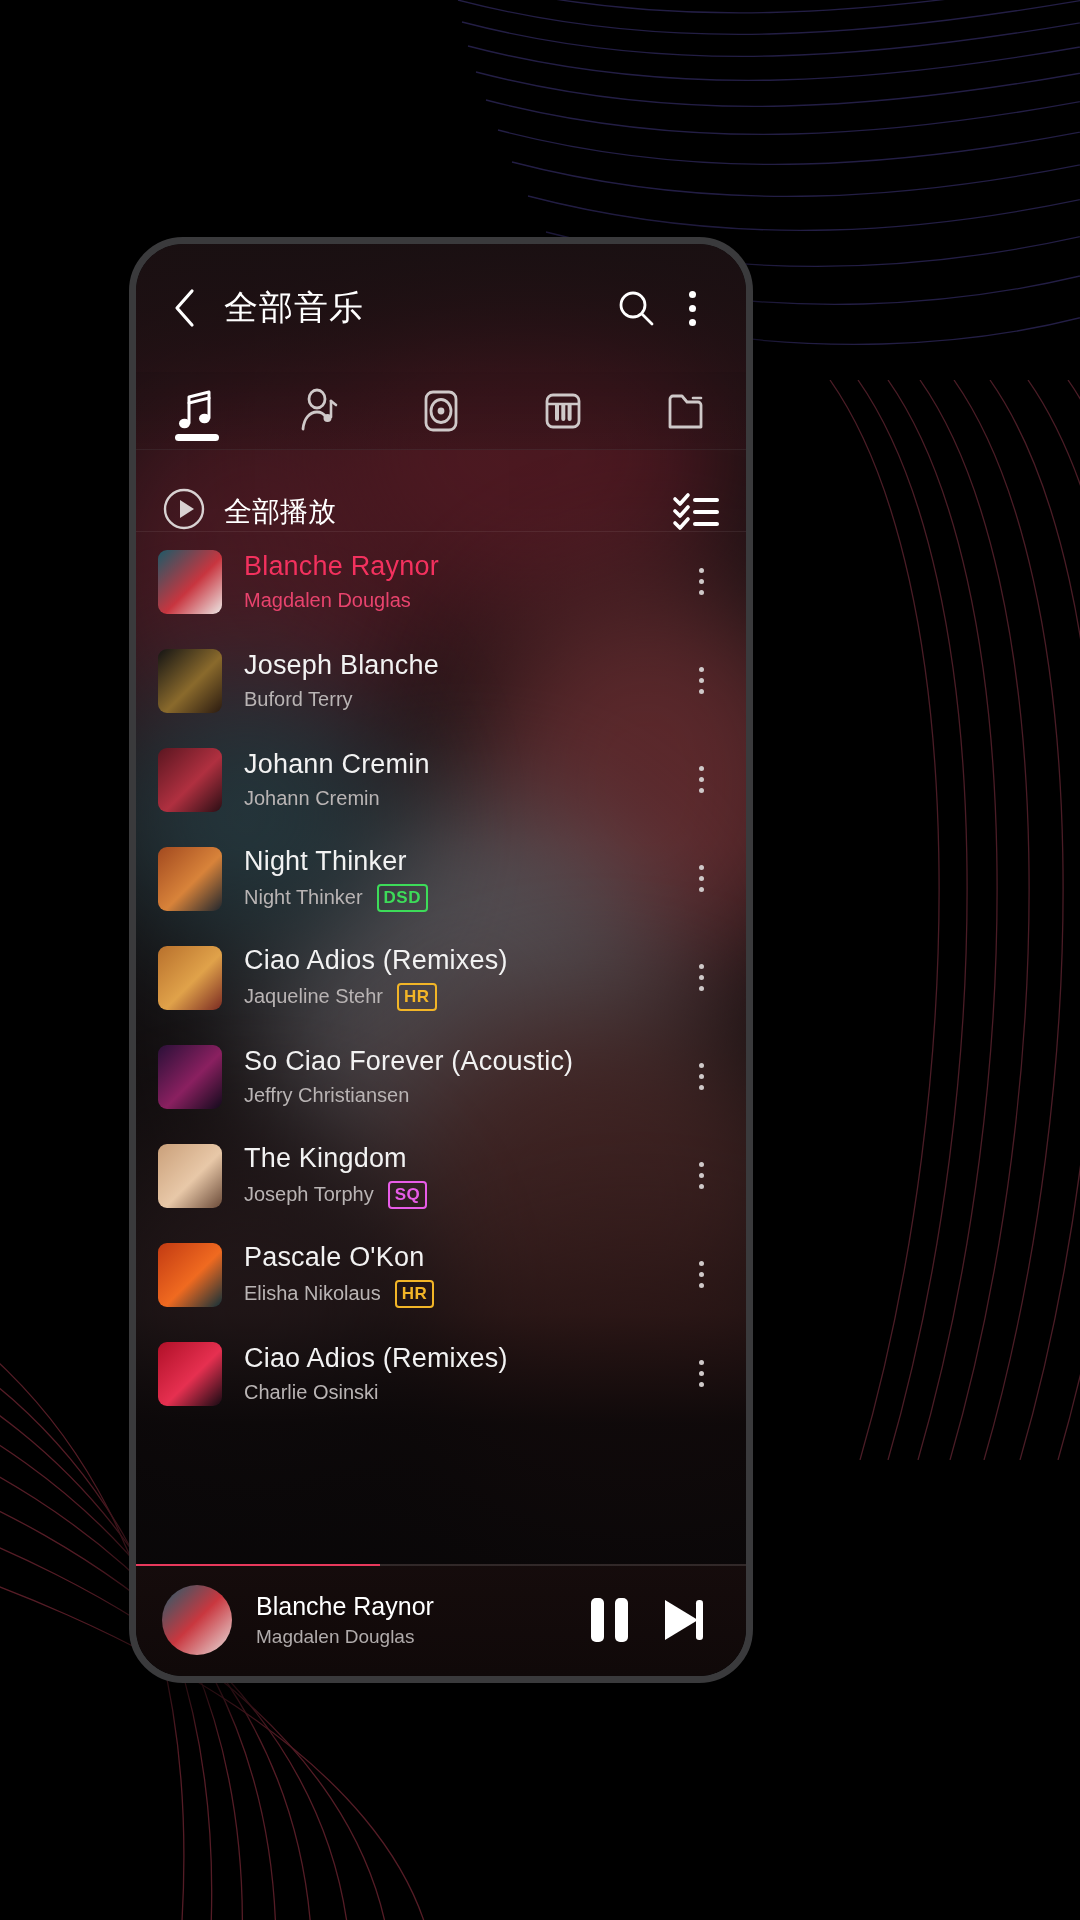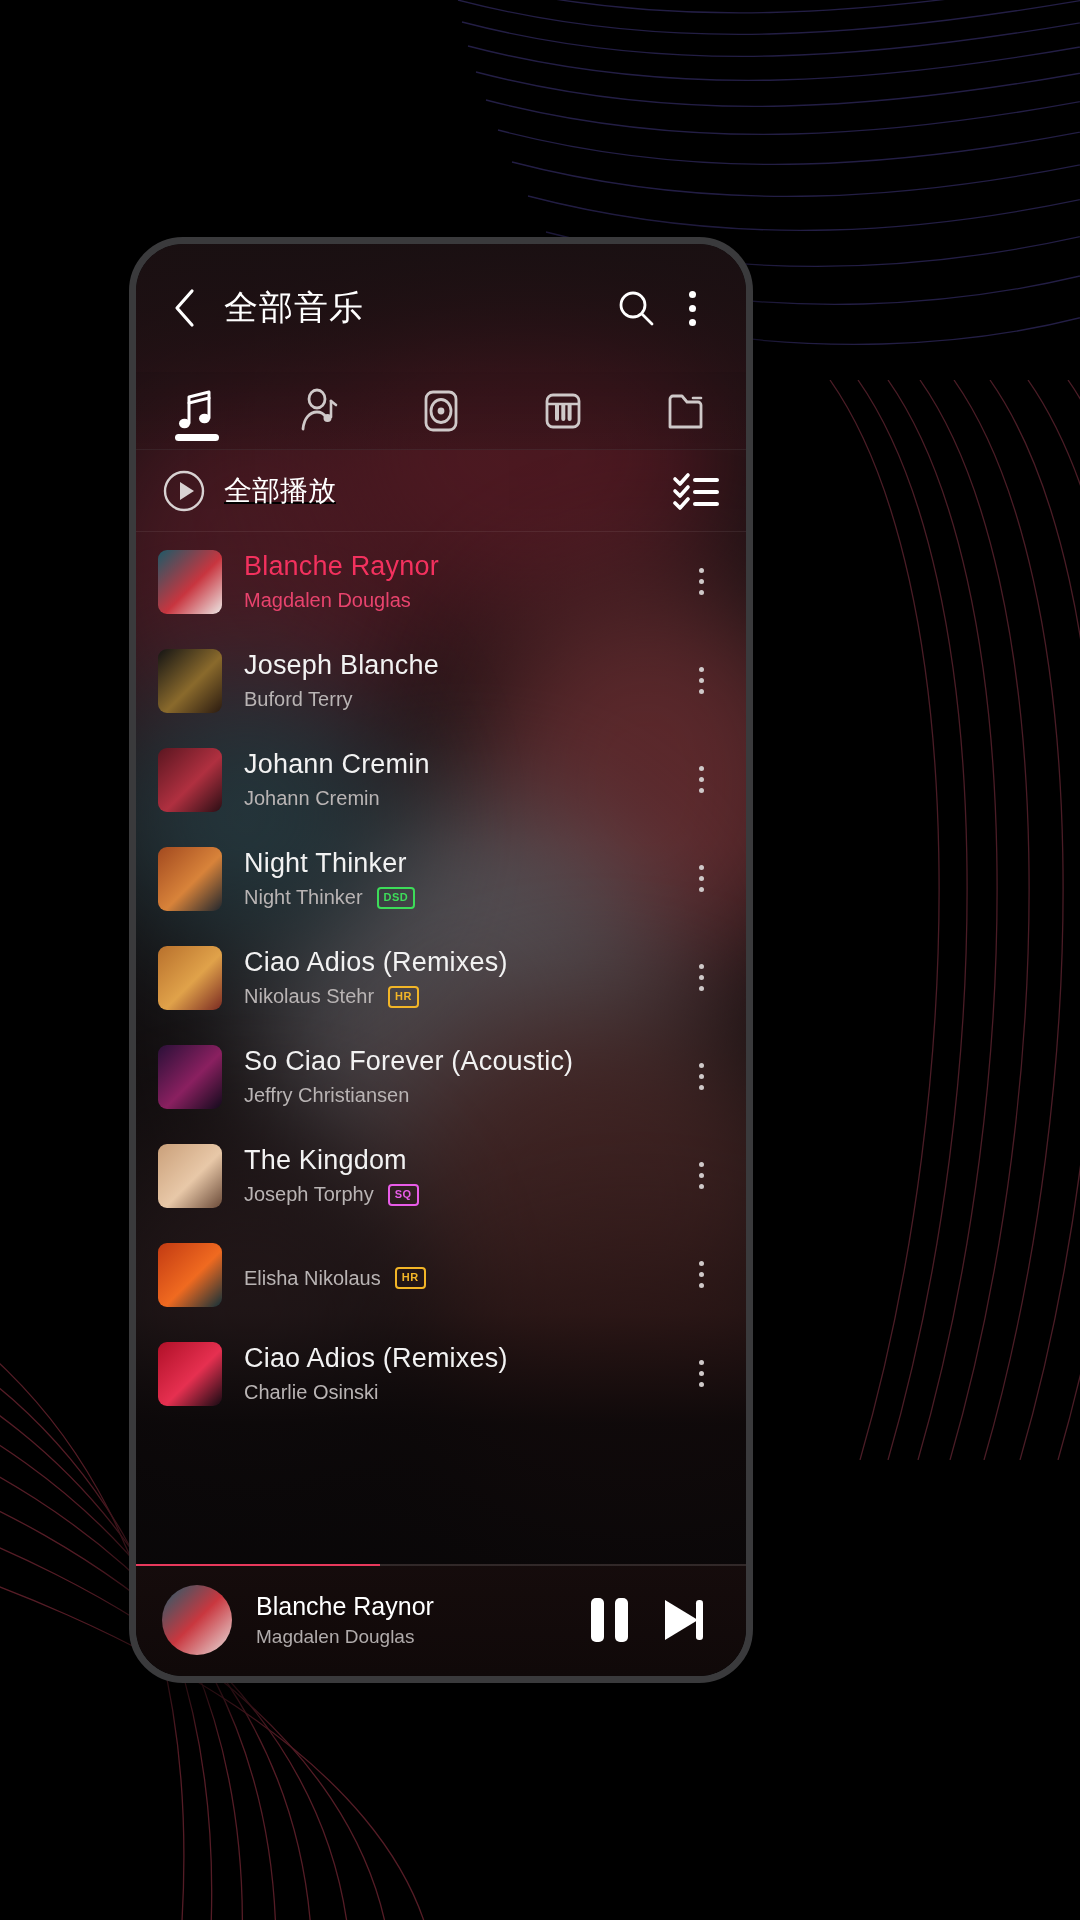--- a/index.html
+++ b/index.html
@@ -70,38 +70,37 @@
     background: linear-gradient(180deg, rgba(35,16,20,.5), rgba(45,18,23,.42));
     border-bottom: 1px solid rgba(255,255,255,.07);
   }
   .tab { flex:1; height:100%; display:flex; flex-direction:column; align-items:center; justify-content:center; cursor:pointer; position:relative; }
   .tab svg { display:block; }
   .tab .ul { position:absolute; bottom:8px; width:44px; height:7px; border-radius:4px; background:#fff; }
 
   
   #playall {
     position:absolute; left:0; top:206px; width:100%; height:82px;
-    display:flex; align-items:center; padding:0 26px;
+    display:flex; align-items:flex-end; padding:0 26px;
     border-bottom:1px solid rgba(255,255,255,.07);
-    text-decoration:underline;
   }
   #playall .lbl { color:#fff; font-size:28px; margin-left:18px; white-space:nowrap; }
   #playall .sp { flex:1; }
 
   
   #list { position:absolute; left:0; top:288px; right:0; bottom:112px; overflow:hidden; }
   .row { height:99px; display:flex; align-items:center; padding:0 20px 0 22px; }
   .art { width:64px; height:64px; border-radius:9px; flex:none; overflow:hidden; position:relative; }
   .meta { margin-left:22px; flex:1; min-width:0; }
   .ttl { font-size:27px; color:#f2f2f2; white-space:nowrap; overflow:hidden; text-overflow:ellipsis; letter-spacing:.2px; }
   .sub { font-size:20px; color:#b9b4b4; margin-top:7px; display:flex; align-items:center; white-space:nowrap; }
   .row.playing .ttl { color:#f3315e; }
   .row.playing .sub { color:#e8436d; }
   .badge {
-    margin-left:14px; font-size:11px; line-height:1;
+    margin-left:14px; font-size:17px; line-height:1;
     padding:3px 5px 4px; border-radius:4px; border:2px solid;
     font-weight:700; letter-spacing:.5px;
   }
   .more { width:50px; height:70px; display:flex; flex-direction:column; align-items:center; justify-content:center; gap:6px; flex:none; cursor:pointer; }
   .more i { width:5px; height:5px; border-radius:50%; background:#cfc9c9; display:block; }
 
   
   #npbar {
     position:absolute; left:0; bottom:0; width:100%; height:112px;
     display:flex; align-items:center; padding:0 26px;
@@ -366,21 +365,21 @@
                   <stop offset="0" stop-color="#b8702c"></stop>
                   <stop offset=".55" stop-color="#e0a24a"></stop>
                   <stop offset="1" stop-color="#7a2a22"></stop>
                 </linearGradient>
               </defs>
               <rect width="64" height="64" fill="url(#g4)"></rect>
             </svg></div>
           <div class="meta">
             <div class="ttl">Ciao Adios (Remixes)</div>
             <div class="sub">
-              <span>Nikolaus Stehr</span>
+              <span>Jaqueline Stehr</span>
               <span class="badge" style="color: rgb(242, 181, 39); border-color: rgb(242, 181, 39);">HR</span>
             </div>
           </div>
           <div class="more">
             <i></i>
             <i></i>
             <i></i>
           </div>
         </div>
         <div class="row">
@@ -435,20 +434,21 @@
               <defs>
                 <linearGradient id="g7" x1="0" y1="0" x2="1" y2="1">
                   <stop offset="0" stop-color="#c23a12"></stop>
                   <stop offset=".55" stop-color="#f06a20"></stop>
                   <stop offset="1" stop-color="#10303a"></stop>
                 </linearGradient>
               </defs>
               <rect width="64" height="64" fill="url(#g7)"></rect>
             </svg></div>
           <div class="meta">
+            <div class="ttl">Pascale O'Kon</div>
             <div class="sub">
               <span>Elisha Nikolaus</span>
               <span class="badge" style="color: rgb(242, 181, 39); border-color: rgb(242, 181, 39);">HR</span>
             </div>
           </div>
           <div class="more">
             <i></i>
             <i></i>
             <i></i>
           </div>

